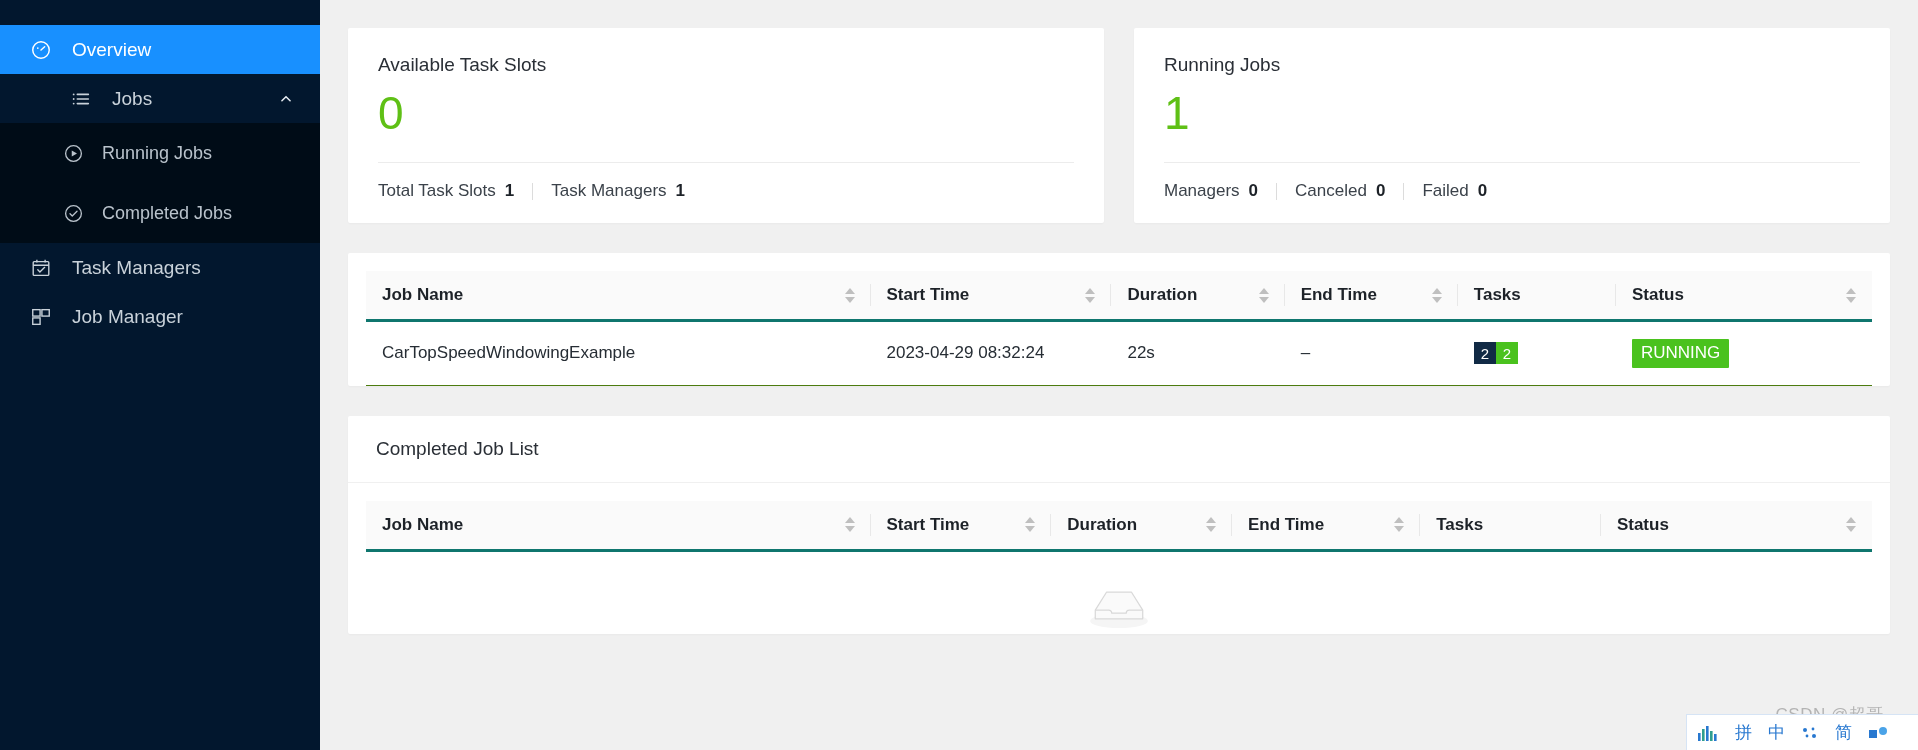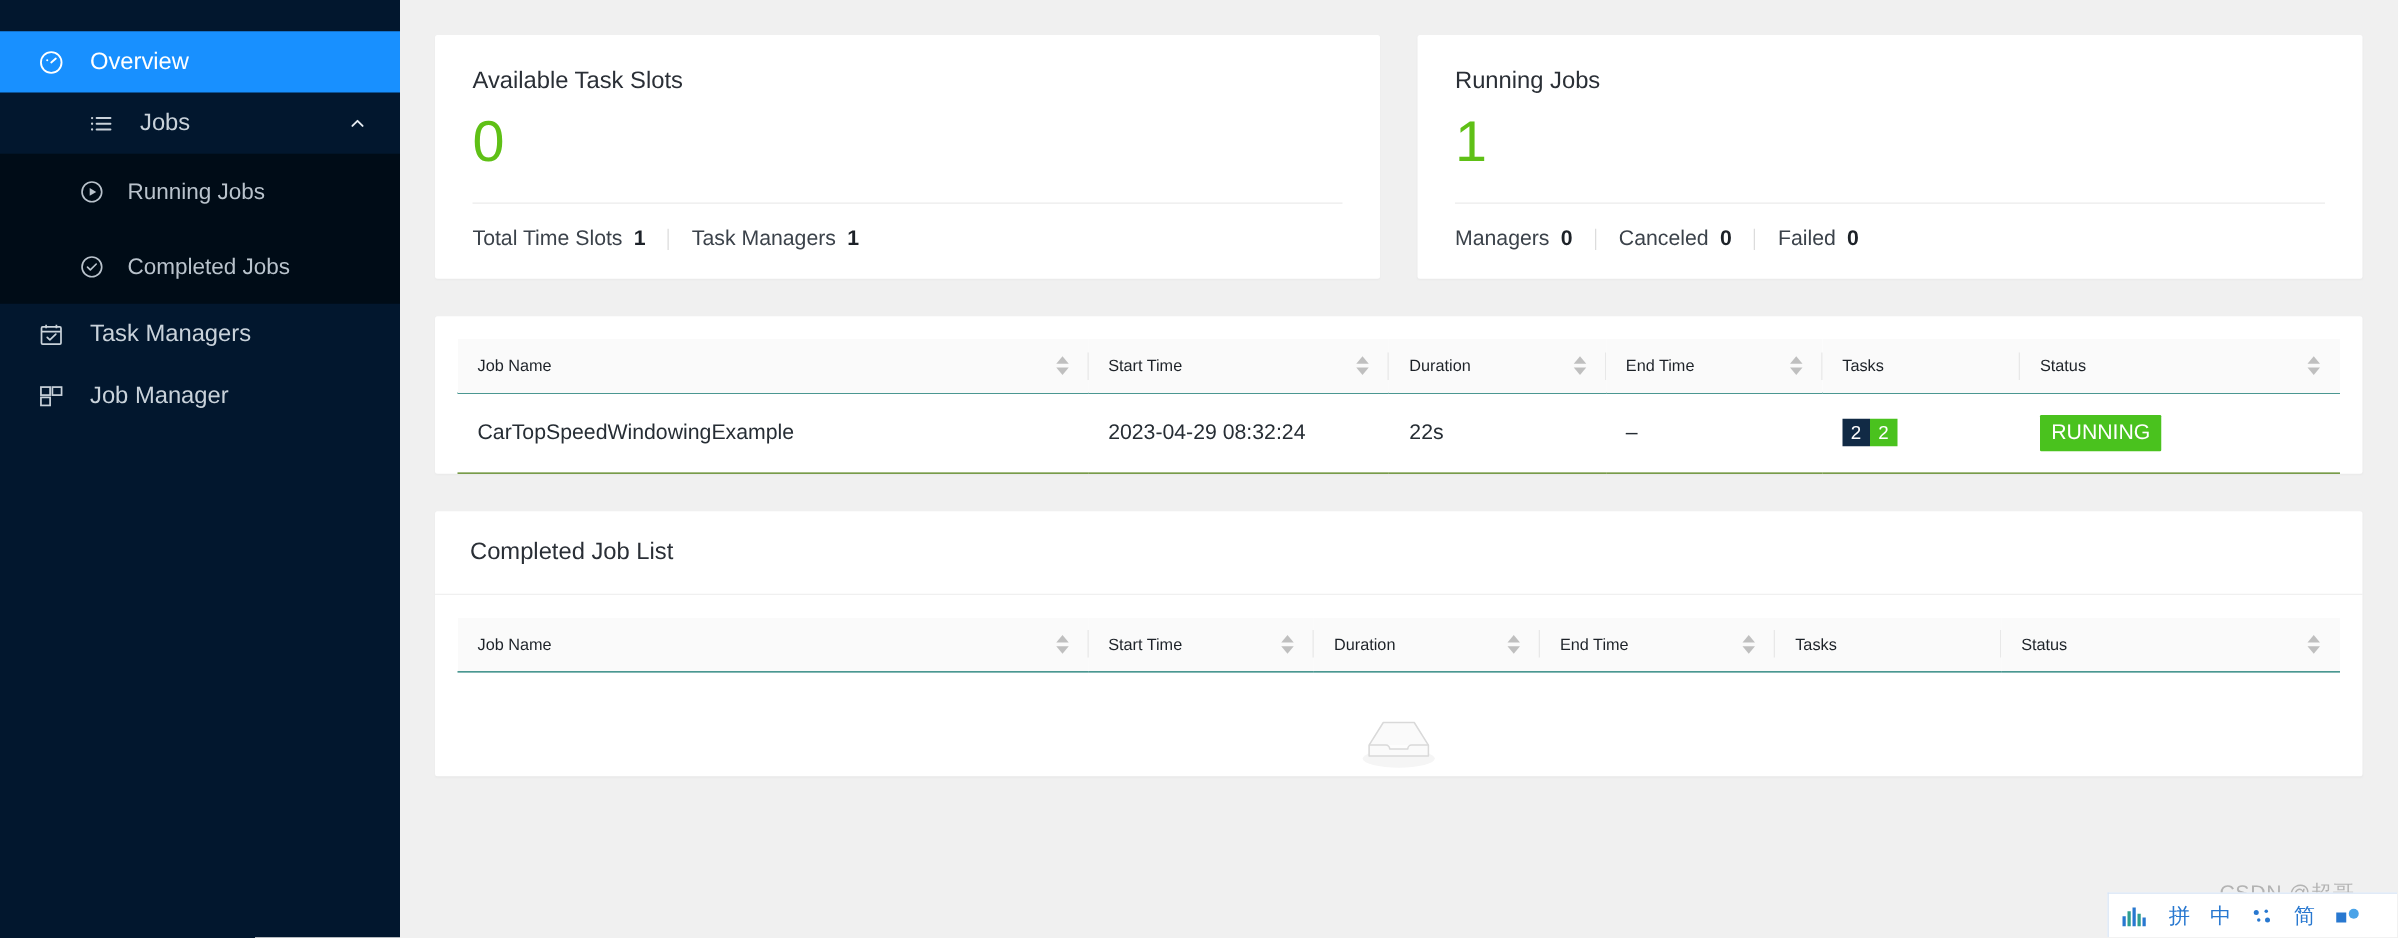--- a/index.html
+++ b/index.html
@@ -92,27 +92,27 @@
   .list-head {
     padding: 22px 28px;
     font-size: 19px;
     color: #2a2f36;
     border-bottom: 1px solid #f0f0f0;
   }
   .table-wrap { padding: 18px 18px 0 18px; }
   table { width: 100%; border-collapse: collapse; table-layout: fixed; }
   thead th {
     background: #fafafa;
-    font-size: 13px;
-    font-weight: normal;
+    font-size: 17px;
+    font-weight: bold;
     color: #1d2228;
     text-align: left;
     padding: 14px 16px;
     position: relative;
-    border-bottom: 1px solid #0f766e;
+    border-bottom: 3px solid #0f766e;
     white-space: nowrap;
     cursor: pointer;
   }
   thead th .th-inner { display: flex; align-items: center; justify-content: space-between; }
   thead th:not(:last-child)::after {
     content: ""; position: absolute; right: 0; top: 50%;
     transform: translateY(-50%);
     width: 1px; height: 22px; background: #e8e8e8;
   }
   tbody td {
@@ -260,21 +260,21 @@
   <main class="main">
 
     <section class="stat-row">
 
       <div class="card stat-card">
         <div class="stat-title">Available Task Slots</div>
         <div class="stat-value">0</div>
         <div class="stat-divider"></div>
         <div class="stat-footer">
           <div class="stat-foot-item">
-            <span class="lbl">Total Time Slots</span>
+            <span class="lbl">Total Task Slots</span>
             <span class="val">1</span>
           </div>
           <div class="foot-sep"></div>
           <div class="stat-foot-item">
             <span class="lbl">Task Managers</span>
             <span class="val">1</span>
           </div>
         </div>
       </div>
 

